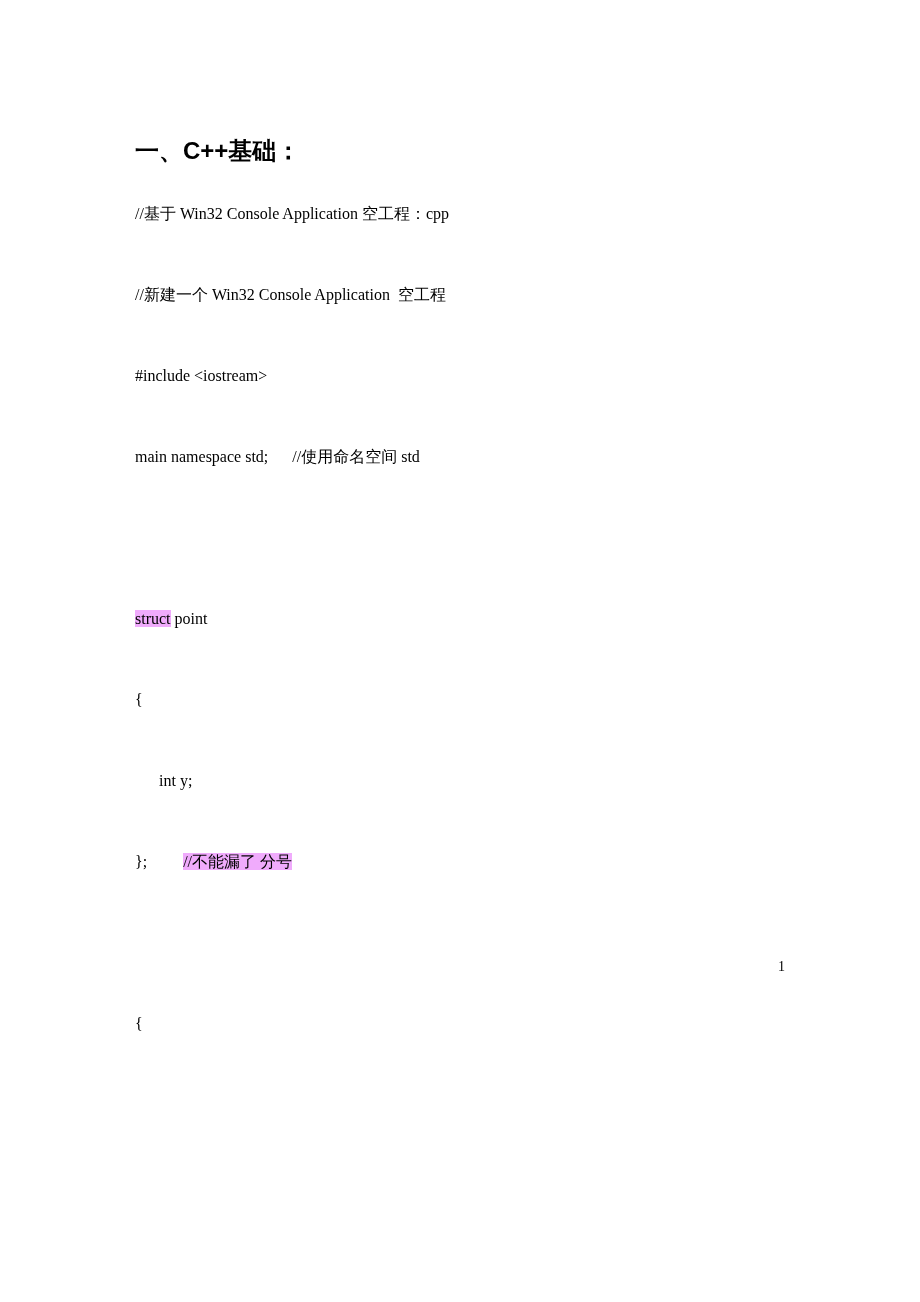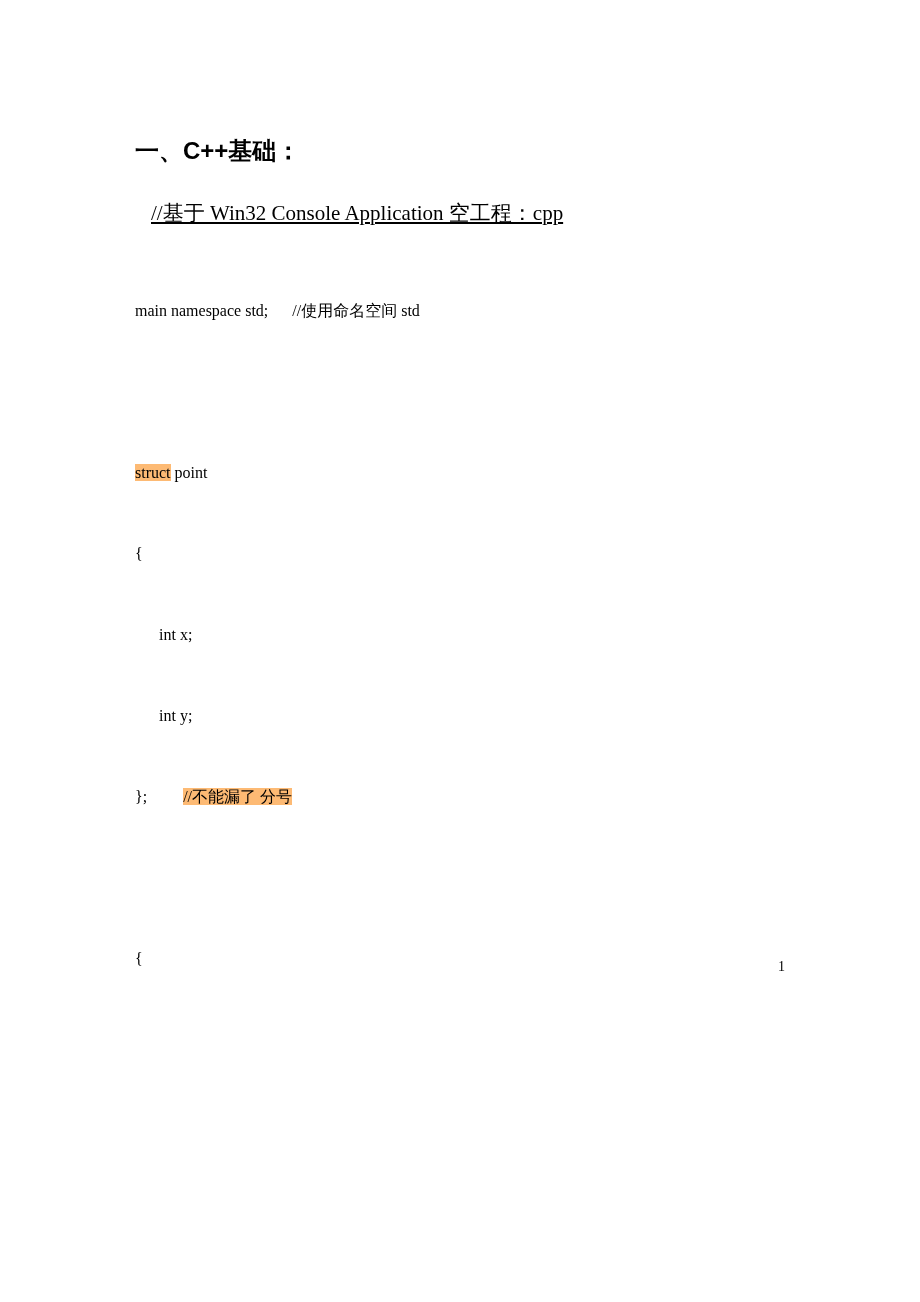--- a/index.html
+++ b/index.html
@@ -18,40 +18,39 @@
     color: #000000;
   }
   .h1 {
     font-family: "SimHei", "Microsoft YaHei", sans-serif;
     font-weight: bold;
     font-size: 24px;
     margin-bottom: 33px;
   }
   .h1 .hei { font-family: "SimHei", "Microsoft YaHei", sans-serif; }
   .p {
-    font-size: 21px;
+    font-size: 16px;
     line-height: 27px;
-    margin: 16px;
-    text-decoration: underline;
+    margin: 0;
   }
   .h2 {
     font-family: "Times New Roman", "SimSun", serif;
     font-weight: bold;
     font-size: 24px;
     margin-top: 45px;
     margin-bottom: 32px;
   }
   .code {
     font-size: 16px;
     line-height: 27px;
     white-space: pre;
     font-family: "Times New Roman", "SimSun", serif;
   }
   .hl {
-    background: #fdba74;
+    background: #f0abfc;
   }
   .pagenum {
     position: absolute;
     right: 135px;
     bottom: 95px;
     font-size: 14px;
   }
 </style>
 </head>
 <body>
@@ -59,25 +58,26 @@
 <div class="page">
 
   <div class="h1">
     <span class="hei">一、</span><span>C++基础：</span>
   </div>
 
   <p class="p">//基于 Win32 Console Application  空工程：cpp</p>
 
 
   <div class="code">
+    <div>//新建一个 Win32 Console Application  空工程</div>
+    <div>#include &lt;iostream&gt;</div>
     <div>main namespace std;      //使用命名空间 std</div>
     <div>&nbsp;</div>
     <div><span class="hl">struct</span><span> point</span></div>
     <div>{</div>
-    <div>      int x;</div>
     <div>      int y;</div>
     <div><span>};         </span><span class="hl">//不能漏了 分号</span></div>
     <div>&nbsp;</div>
     <div>{</div>
     
     
     
     
     
     

